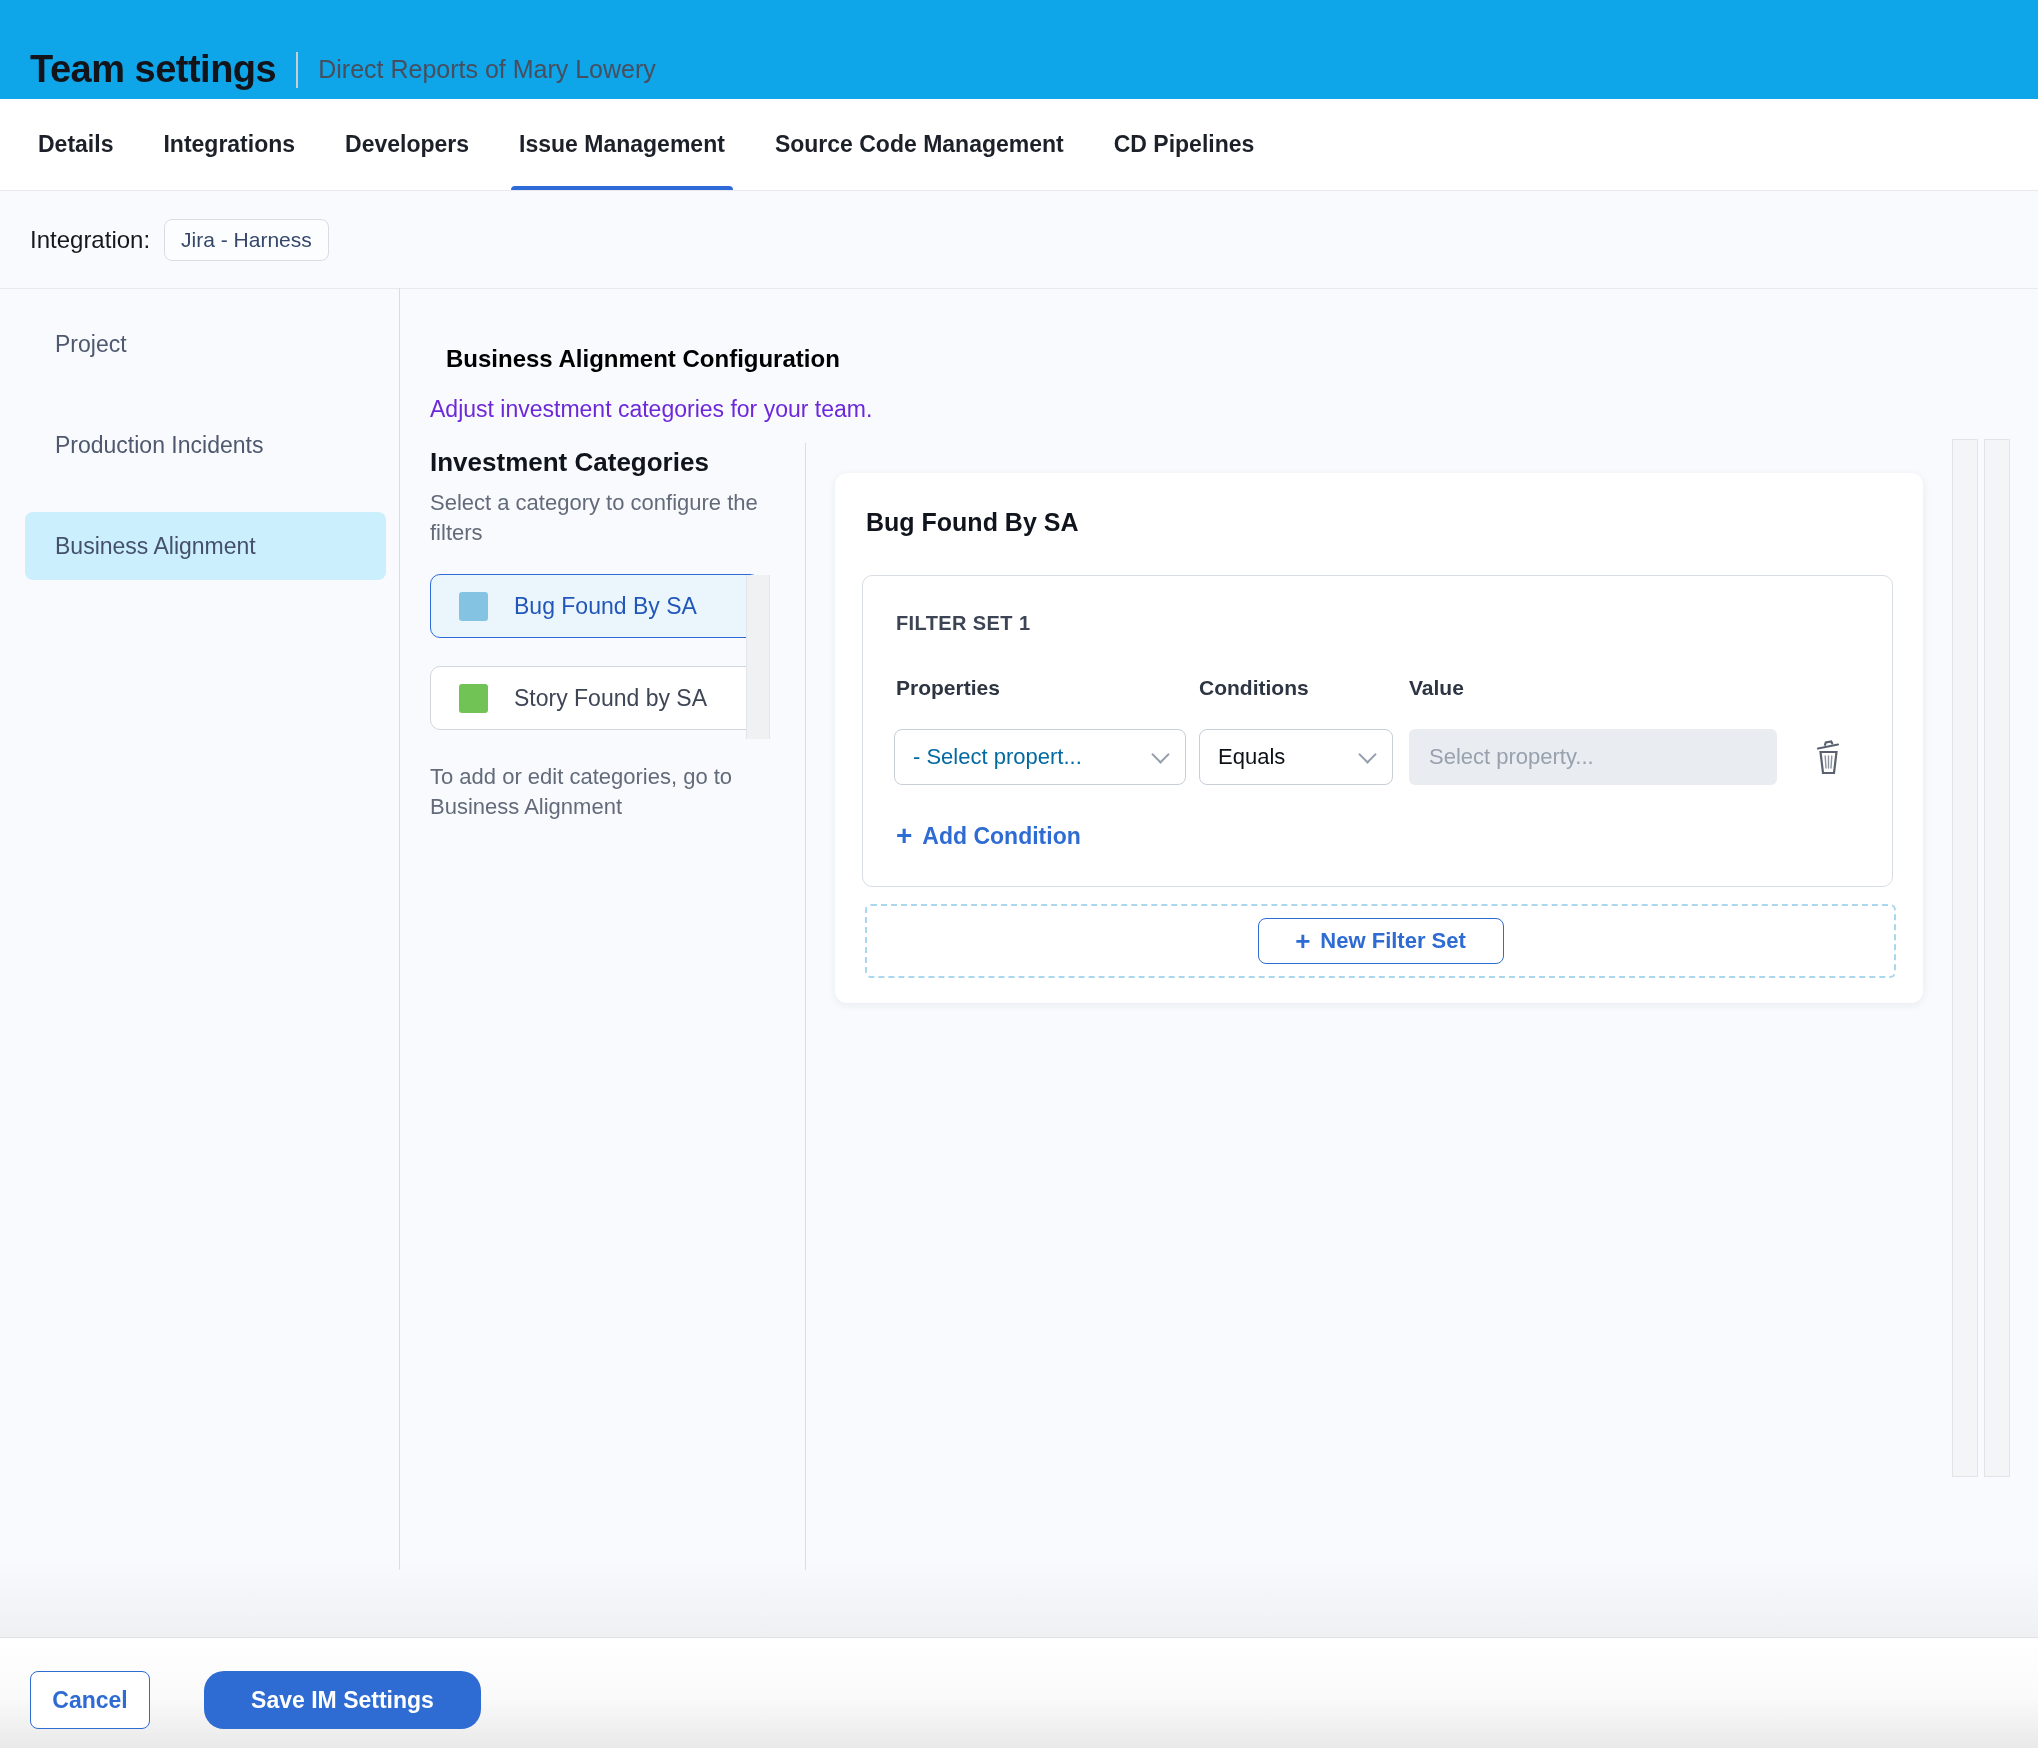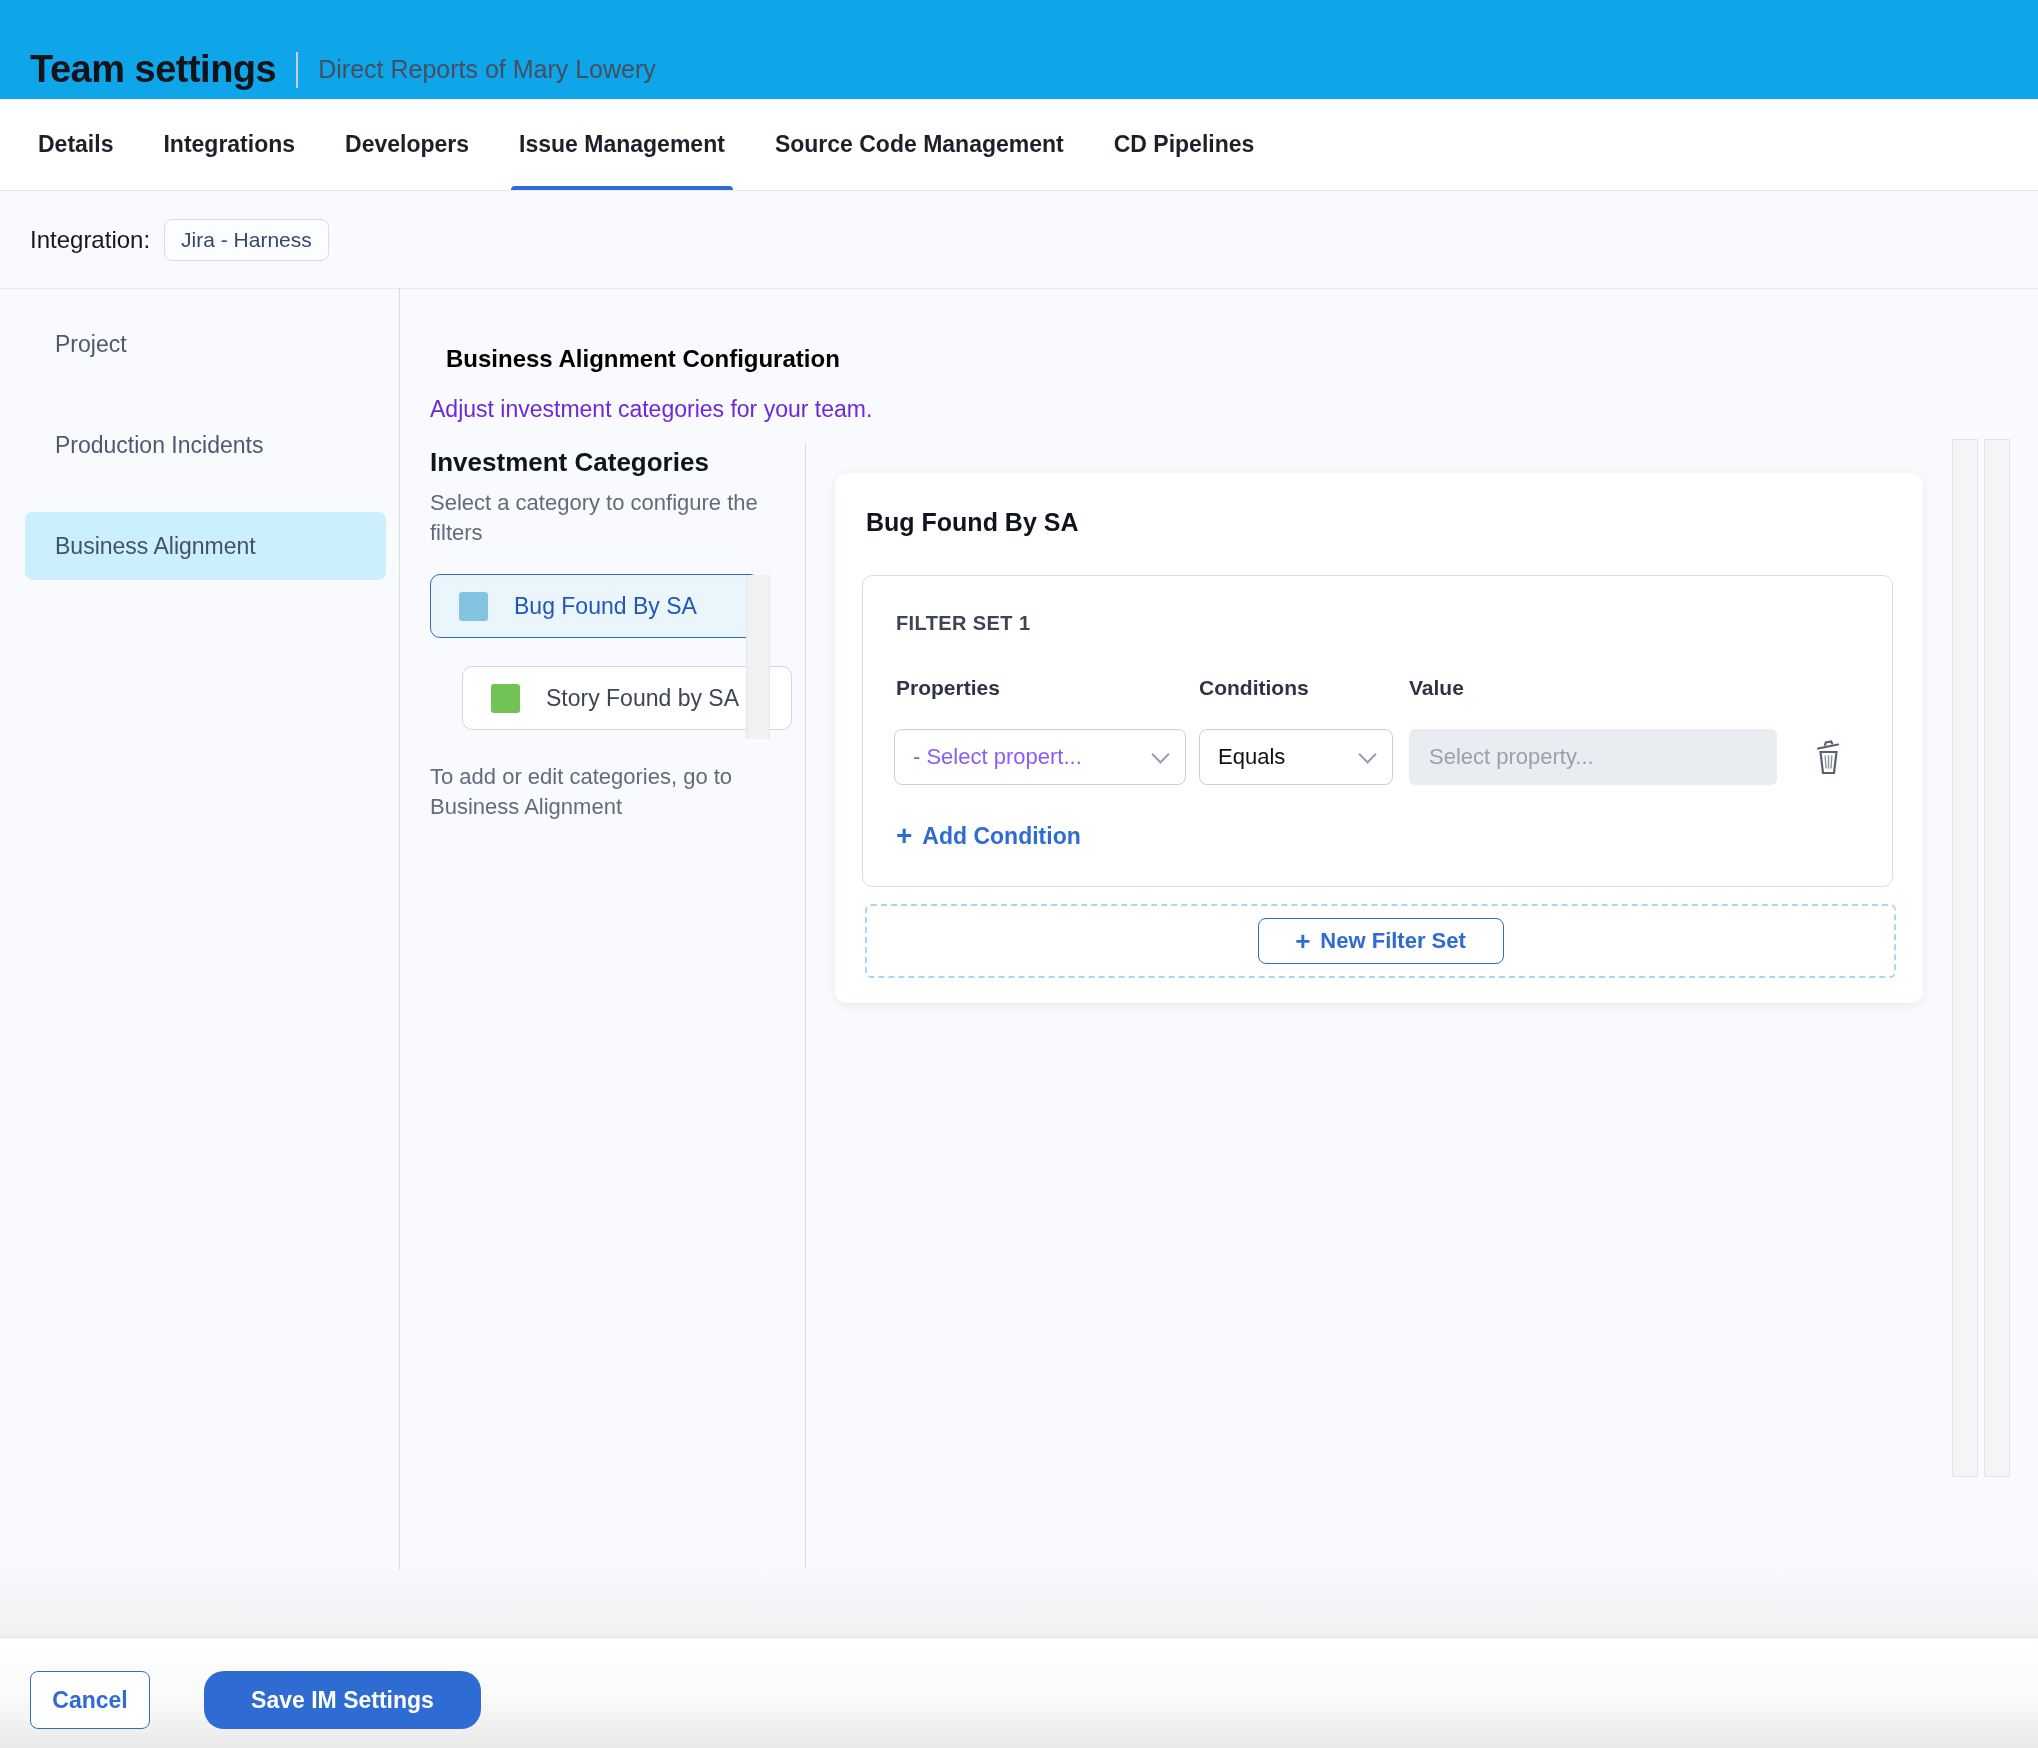--- a/index.html
+++ b/index.html
@@ -43,21 +43,21 @@
   .main-subtitle{margin:10px 0 0 0;font-size:23px;color:#6d28d9;}
 
   
   .cat-col{position:absolute;left:430px;top:446px;width:378px;}
   .cat-heading{margin:0;font-size:26px;font-weight:700;color:#10141c;line-height:32px;}
   .cat-helper{margin:10px 0 0 0;font-size:22px;color:#636b7a;line-height:30px;width:350px;}
   .cat-btn{width:330px;height:64px;box-sizing:border-box;border-radius:10px;display:flex;
         align-items:center;padding-left:28px;gap:26px;cursor:pointer;background:#fff;
         border:1px solid #d2d7df;}
   .cat-btn.first{margin-top:26px;}
-  .cat-btn.second{margin-top:28px;margin-left:32px;}
+  .cat-btn.second{margin-top:28px;}
   .cat-btn.selected{background:#ebf6fc;border:1.5px solid #2f6bd8;}
   .cat-swatch{width:29px;height:29px;border-radius:3px;flex:0 0 auto;}
   .cat-label{font-size:23px;color:#3e4554;font-weight:500;}
   .cat-btn.selected .cat-label{color:#2257ba;}
   .cat-footnote{margin:32px 0 0 0;font-size:22px;color:#636b7a;line-height:30px;width:330px;}
   .cat-scroll{position:absolute;left:746px;top:575px;width:22px;height:164px;background:#f0f1f3;
         border-left:1px solid #e4e5e8;border-right:1px solid #e4e5e8;cursor:pointer;}
 
   
   .card{position:absolute;left:835px;top:473px;width:1088px;height:530px;background:#fff;
@@ -71,21 +71,21 @@
   .col-label{position:absolute;top:100px;font-size:21px;font-weight:700;color:#2d3442;}
   .col-props{left:33px;}
   .col-conds{left:336px;}
   .col-value{left:546px;}
 
   .select{position:absolute;top:153px;height:56px;box-sizing:border-box;border:1px solid #c8cfd9;
         border-radius:8px;background:#fff;display:flex;align-items:center;padding:0 18px;
         justify-content:space-between;cursor:pointer;}
   .select-props{left:31px;width:292px;}
   .select-conds{left:336px;width:194px;gap:48px;}
-  .select-text-muted{font-size:22px;color:#8b5cf6;white-space:nowrap;overflow:hidden;}
+  .select-text-muted{font-size:22px;color:#0369a1;white-space:nowrap;overflow:hidden;}
   .select-text{font-size:22px;color:#0d1117;font-weight:500;}
   .chev{width:11px;height:11px;border-right:2px solid #98a0ae;border-bottom:2px solid #98a0ae;
         transform:rotate(45deg);margin-top:-6px;flex:0 0 auto;margin-left:10px;}
 
   .value-input{position:absolute;left:546px;top:153px;width:368px;height:56px;box-sizing:border-box;
         background:#e9edf2;border:none;border-radius:6px;font-size:22px;padding:0 20px;
         color:#2b3342;font-family:"Liberation Sans",sans-serif;outline:none;}
   .value-input::placeholder{color:#99a1ae;}
 
   .trash-btn{position:absolute;left:943px;top:160px;width:44px;height:44px;background:none;

